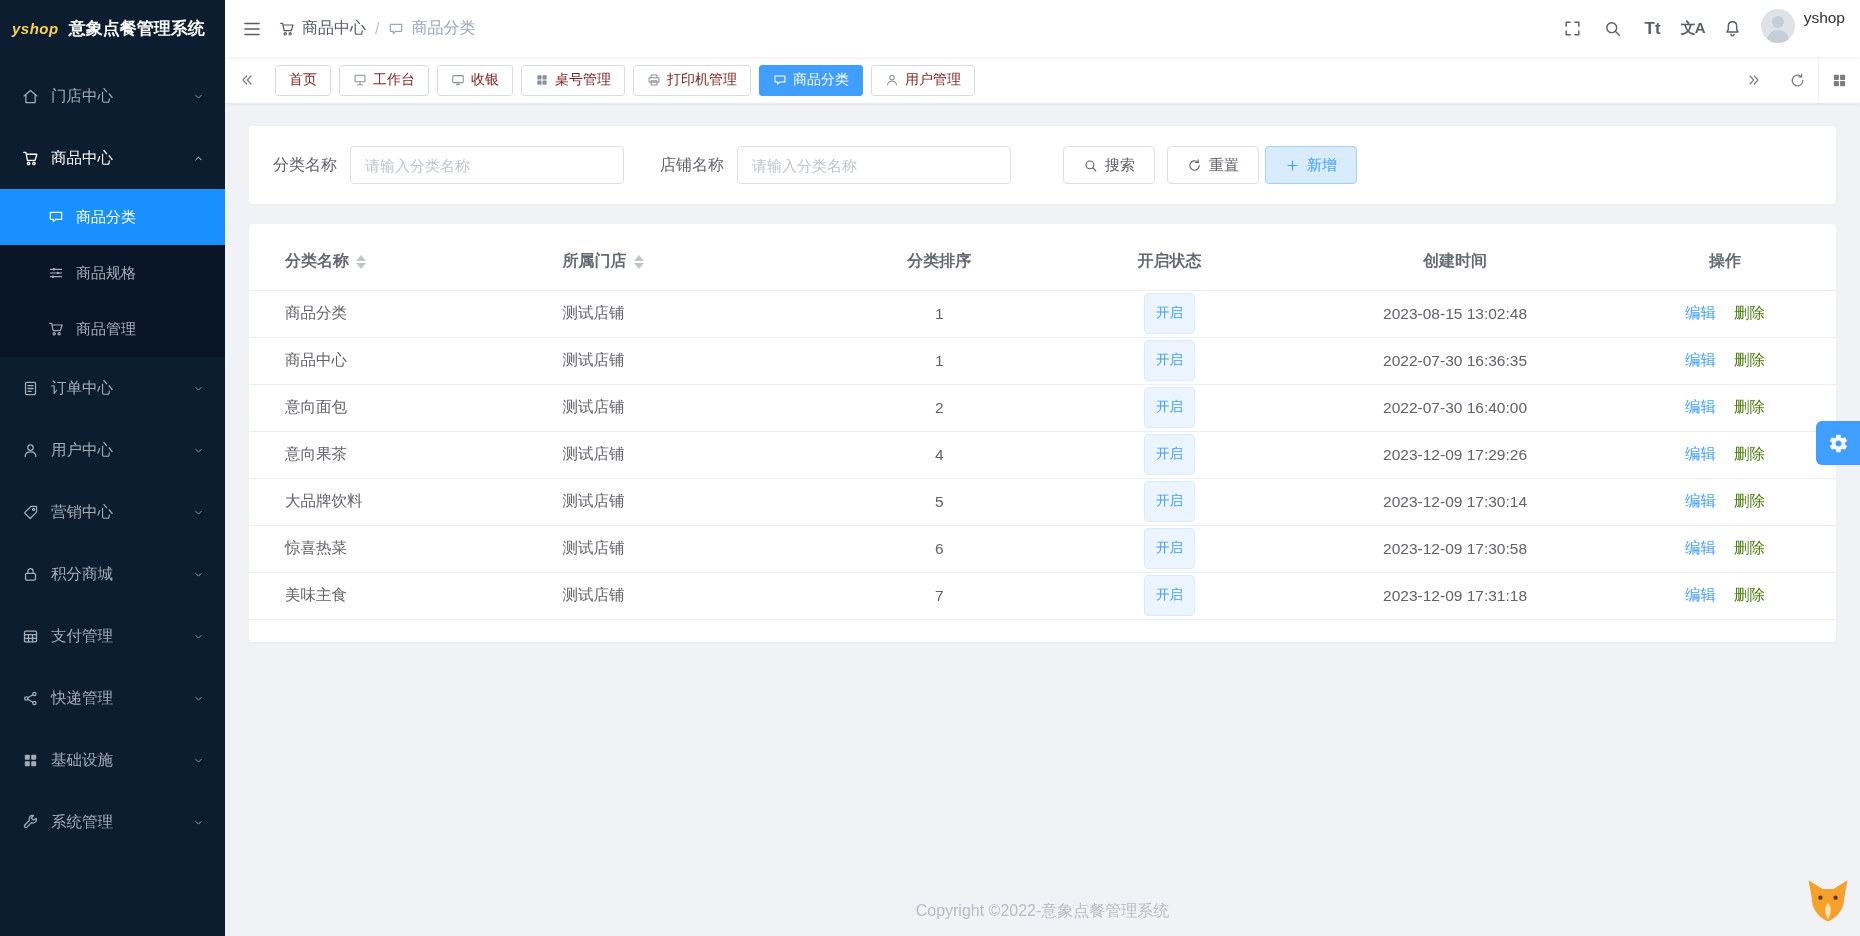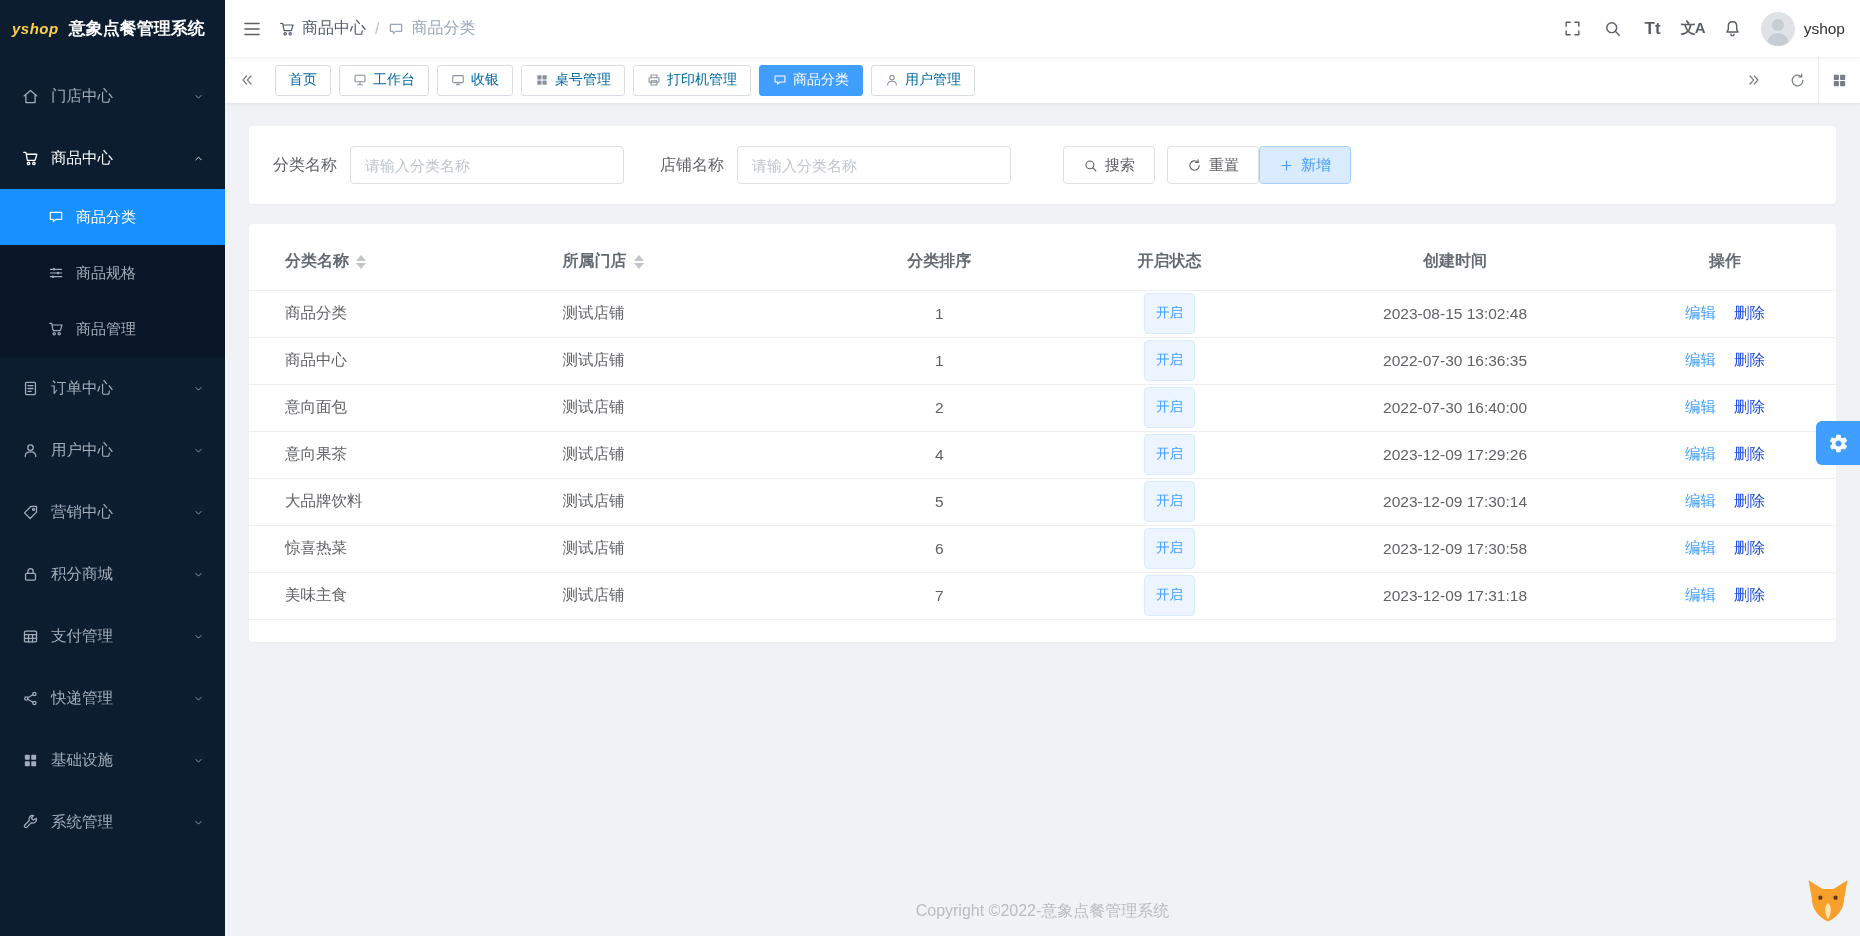--- a/index.html
+++ b/index.html
@@ -24,67 +24,67 @@
   .submenu-item.active{background:#1890ff;color:#fff}
 
   
   .navbar{position:absolute;left:225px;top:0;right:0;height:57px;background:#fff;display:flex;align-items:center;box-shadow:0 1px 4px rgba(0,21,41,.08);z-index:6}
   .hamburger{padding:0 17px;font-size:20px;color:#5a5e66;cursor:pointer;height:100%}
   .breadcrumb{display:flex;align-items:center;gap:9px;font-size:16px}
   .crumb{display:inline-flex;align-items:center;gap:7px;color:#515a6e;cursor:pointer}
   .crumb .ico{font-size:16px}
   .crumb.last{color:#97a8be;cursor:default}
   .bc-sep{color:#c0c4cc}
-  .nav-right{margin-left:auto;display:flex;align-items:center;padding-right:15px}
+  .nav-right{margin-left:auto;display:flex;padding-right:15px}
   .nav-icon{width:40px;height:40px;display:inline-flex;align-items:center;justify-content:center;font-size:19px;color:#5a5e66;cursor:pointer}
   .tt{font-size:17px;font-weight:600}
   .lang{font-size:15px;font-weight:600;letter-spacing:-1px}
   .avatar{width:34px;height:34px;border-radius:50%;background:#dfe3e8;position:relative;overflow:hidden;margin-left:8px;cursor:pointer;flex:none}
   .avatar::before{content:"";position:absolute;left:50%;top:7px;transform:translateX(-50%);width:12px;height:12px;border-radius:50%;background:#c6cdd5}
   .avatar::after{content:"";position:absolute;left:50%;top:21px;transform:translateX(-50%);width:22px;height:13px;border-radius:11px 11px 0 0;background:#c6cdd5}
   .username{font-size:15.5px;color:#303133;margin-left:9px;cursor:pointer}
 
   
   .tags-bar{position:absolute;left:225px;top:57px;right:0;height:47px;background:#fff;border-bottom:1px solid #e4e7ed;box-shadow:0 1px 3px rgba(0,0,0,.05);display:flex;align-items:center;z-index:5}
   .tags-arrow{width:44px;height:100%;color:#7a7f87;font-size:16px;cursor:pointer}
   .tags-scroll{flex:1;display:flex;align-items:center;gap:8px;padding:0 6px;overflow:hidden}
-  .tag{display:inline-flex;align-items:center;gap:6px;height:31px;padding:0 13px;border:1px solid #d8dce5;border-radius:3px;background:#fff;color:#0369a1;font-size:14px;cursor:pointer;white-space:nowrap}
+  .tag{display:inline-flex;align-items:center;gap:6px;height:31px;padding:0 13px;border:1px solid #d8dce5;border-radius:3px;background:#fff;color:#7f1d1d;font-size:14px;cursor:pointer;white-space:nowrap}
   .tag .ico{font-size:14px;color:#8a919c}
   .tag.active{background:#409eff;border-color:#409eff;color:#fff}
   .tag.active .ico{color:#fff}
   .tags-btn{width:42px;height:100%;color:#7a7f87;font-size:17px;cursor:pointer}
   .tags-btn.bordered{border-left:1px solid #f0f0f0}
 
   
   .content{position:absolute;left:225px;top:104px;right:0;bottom:0;overflow:hidden}
   .filter-card{margin:22px 24px 0;background:#fff;border-radius:4px;padding:20px 24px;display:flex;align-items:center;box-shadow:0 1px 2px rgba(0,0,0,.03)}
   .f-label{font-size:16px;color:#606266;margin-right:13px;white-space:nowrap}
   .f-label.gap{margin-left:36px}
   .f-input{width:274px;height:38px;border:1px solid #dcdfe6;border-radius:4px;padding:0 14px;font-size:15px;color:#606266;outline:none;background:#fff;font-family:inherit}
   .f-input::placeholder{color:#bfc4cc}
   .btn{display:inline-flex;align-items:center;gap:7px;height:38px;padding:0 19px;border-radius:4px;font-size:15px;cursor:pointer;border:1px solid #dcdfe6;background:#fff;color:#606266;font-family:inherit}
   .btn .ico{font-size:15px}
   .btn-search{margin-left:52px}
   .btn-reset{margin-left:12px}
-  .btn-add{margin-left:0;background:#d9ecff;border-color:#a3d0fd;color:#409eff}
+  .btn-add{margin-left:6px;background:#d9ecff;border-color:#a3d0fd;color:#409eff}
 
   .table-card{margin:20px 24px;background:#fff;border-radius:4px;padding:10px 0 22px;box-shadow:0 1px 2px rgba(0,0,0,.03)}
   table{width:100%;border-collapse:collapse;table-layout:fixed}
   th{height:56px;font-size:16px;color:#646a73;font-weight:bold;text-align:left;border-bottom:1px solid #ebeef5;padding:0 12px;white-space:nowrap}
   td{height:47px;font-size:15.5px;color:#606266;border-bottom:1px solid #ebeef5;padding:0 12px;white-space:nowrap}
   th:first-child,td:first-child{padding-left:36px}
   .center{text-align:center}
   .sort-caret{display:inline-flex;flex-direction:column;margin-left:7px;vertical-align:middle;cursor:pointer}
   .sort-caret i{width:0;height:0;border-left:5px solid transparent;border-right:5px solid transparent;display:block}
   .sort-caret .up{border-bottom:6px solid #c0c4cc;margin-bottom:2px}
   .sort-caret .down{border-top:6px solid #c0c4cc}
   .badge{display:inline-block;padding:10px 11px;font-size:13.5px;color:#409eff;background:#ecf5ff;border:1px solid #d9ecff;border-radius:4px;line-height:1.4}
   .link{cursor:pointer;font-size:15.5px}
   .link.edit{color:#409eff;margin-right:18px}
-  .link.del{color:#1d4ed8}
+  .link.del{color:#4d7c0f}
 
   .copyright{position:absolute;left:0;right:0;bottom:14px;text-align:center;color:#b8bcc4;font-size:16px}
 
   
   .gear-fab{position:absolute;right:0;top:421px;width:44px;height:44px;background:#409eff;border-radius:6px 0 0 6px;display:flex;align-items:center;justify-content:center;color:#fff;font-size:21px;cursor:pointer;z-index:20}
   .fox-fab{position:absolute;right:6px;bottom:8px;width:52px;height:52px;cursor:pointer;z-index:20}
   .fox-fab svg{width:52px;height:52px}
 </style>
 </head>
 <body>

